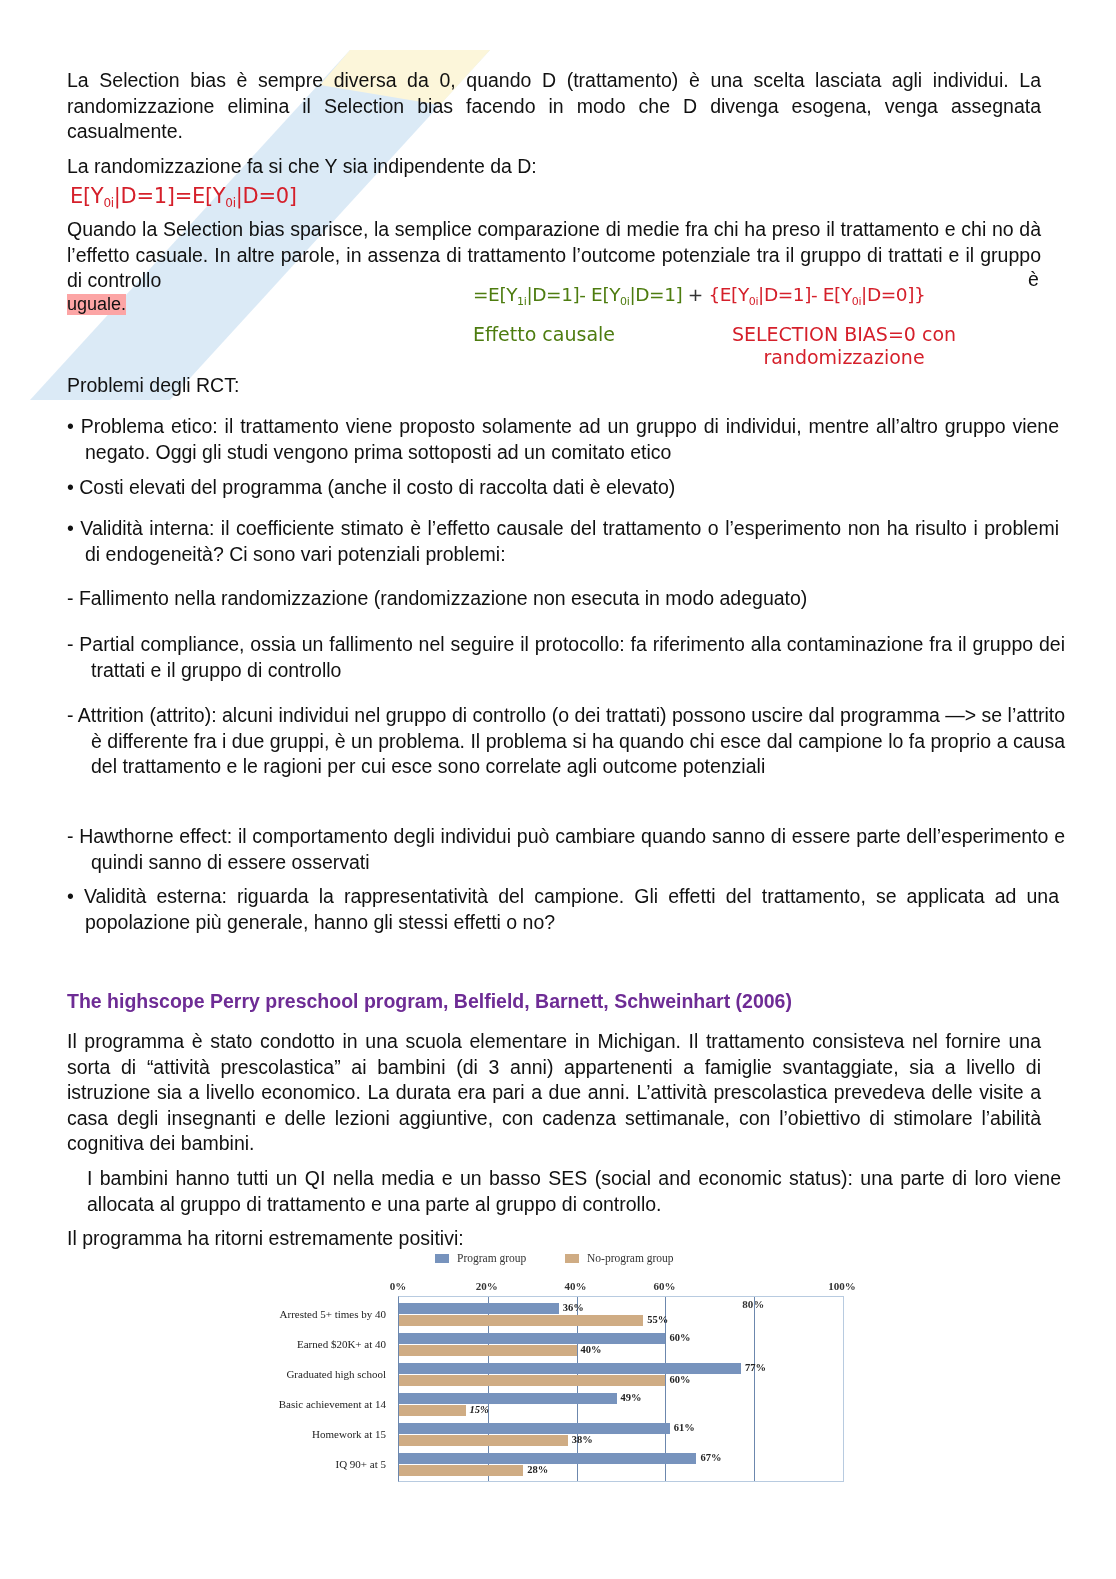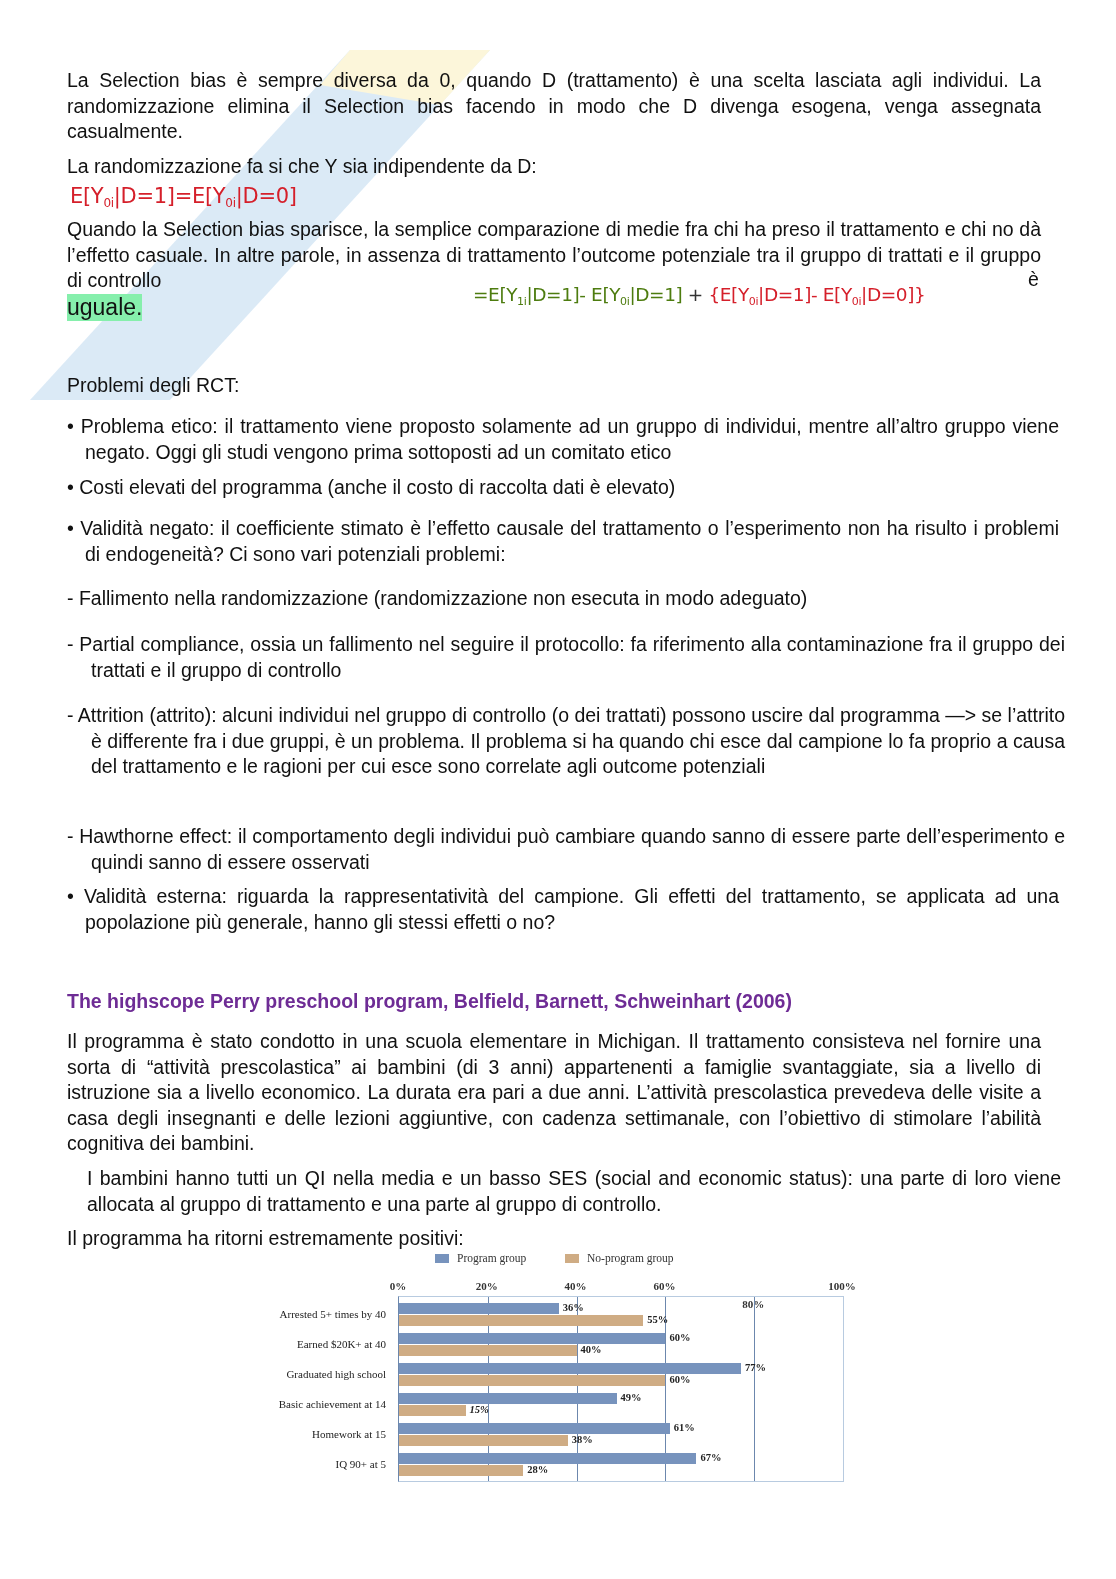--- a/index.html
+++ b/index.html
@@ -65,35 +65,40 @@
 <p class="abs" style="left:67px; top:154px; width:974px;">La randomizzazione fa si che Y sia indipendente da D:</p>
 
 <div class="abs formula" style="left:68px; top:180px;">
   <span>E[Y</span><sub>0i</sub><span>|D=1]=E[Y</span><sub>0i</sub><span>|D=0]</span>
 </div>
 
 <p class="abs" style="left:67px; top:217px; width:974px;">
   <span>Quando la Selection bias sparisce, la semplice comparazione di medie fra chi ha preso il trattamento e chi no dà l’effetto casuale. In altre parole, in assenza di trattamento l’outcome potenziale tra il gruppo di trattati e il gruppo di controllo</span>
 </p>
 <span class="abs" style="left:1028px; top:268px; font-size:19.5px;">è</span>
-<span class="abs" style="left:67px; top:294px; font-size:23px; background:#86efac;">uguale.</span>
+<span class="abs" style="left:67px; top:294px; font-size:18px; background:#fca5a5;">uguale.</span>
 
 <div class="eqblock">
   <div class="eqline">
     <span class="blue"><span>=E[Y</span><sub>1i</sub><span>|D=1]- E[Y</span><sub>0i</sub><span>|D=1]</span></span><span style="color:#333"> + </span><span class="red"><span>{E[Y</span><sub>0i</sub><span>|D=1]- E[Y</span><sub>0i</sub><span>|D=0]}</span></span>
   </div>
   <div class="eqlabels">
+    <div class="l1 blue">Effetto causale</div>
+    <div class="l2 red">
+      <div>SELECTION BIAS=0 con</div>
+      <div>randomizzazione</div>
+    </div>
   </div>
 </div>
 
 <p class="abs" style="left:67px; top:373px;">Problemi degli RCT:</p>
 
 <p class="abs bul" style="left:67px; top:414px; width:974px;">• Problema etico: il trattamento viene proposto solamente ad un gruppo di individui, mentre all’altro gruppo viene negato. Oggi gli studi vengono prima sottoposti ad un comitato etico</p>
 <p class="abs bul" style="left:67px; top:475px; width:974px;">• Costi elevati del programma (anche il costo di raccolta dati è elevato)</p>
-<p class="abs bul" style="left:67px; top:516px; width:974px;">• Validità negato: il coefficiente stimato è l’effetto causale del trattamento o l’esperimento non ha risulto i problemi di endogeneità? Ci sono vari potenziali problemi:</p>
+<p class="abs bul" style="left:67px; top:516px; width:974px;">• Validità interna: il coefficiente stimato è l’effetto causale del trattamento o l’esperimento non ha risulto i problemi di endogeneità? Ci sono vari potenziali problemi:</p>
 
 <p class="abs dash" style="left:67px; top:586px; width:974px;">-  Fallimento nella randomizzazione (randomizzazione non esecuta in modo adeguato)</p>
 <p class="abs dash" style="left:67px; top:632px; width:974px;">-  Partial compliance, ossia un fallimento nel seguire il protocollo: fa riferimento alla contaminazione fra il gruppo dei trattati e il gruppo di controllo</p>
 <p class="abs dash" style="left:67px; top:703px; width:974px;">-  Attrition (attrito): alcuni individui nel gruppo di controllo (o dei trattati) possono uscire dal programma —&gt; se l’attrito è differente fra i due gruppi, è un problema. Il problema si ha quando chi esce dal campione lo fa proprio a causa del trattamento e le ragioni per cui esce sono correlate agli outcome potenziali</p>
 <p class="abs dash" style="left:67px; top:824px; width:974px;">-  Hawthorne effect: il comportamento degli individui può cambiare quando sanno di essere parte dell’esperimento e quindi sanno di essere osservati</p>
 
 <p class="abs bul" style="left:67px; top:884px; width:974px;">• Validità esterna: riguarda la rappresentatività del campione. Gli effetti del trattamento, se applicata ad una popolazione più generale, hanno gli stessi effetti o no?</p>
 
 <p class="abs heading" style="left:67px; top:989px;">The highscope Perry preschool program, Belfield, Barnett, Schweinhart (2006)</p>
 

